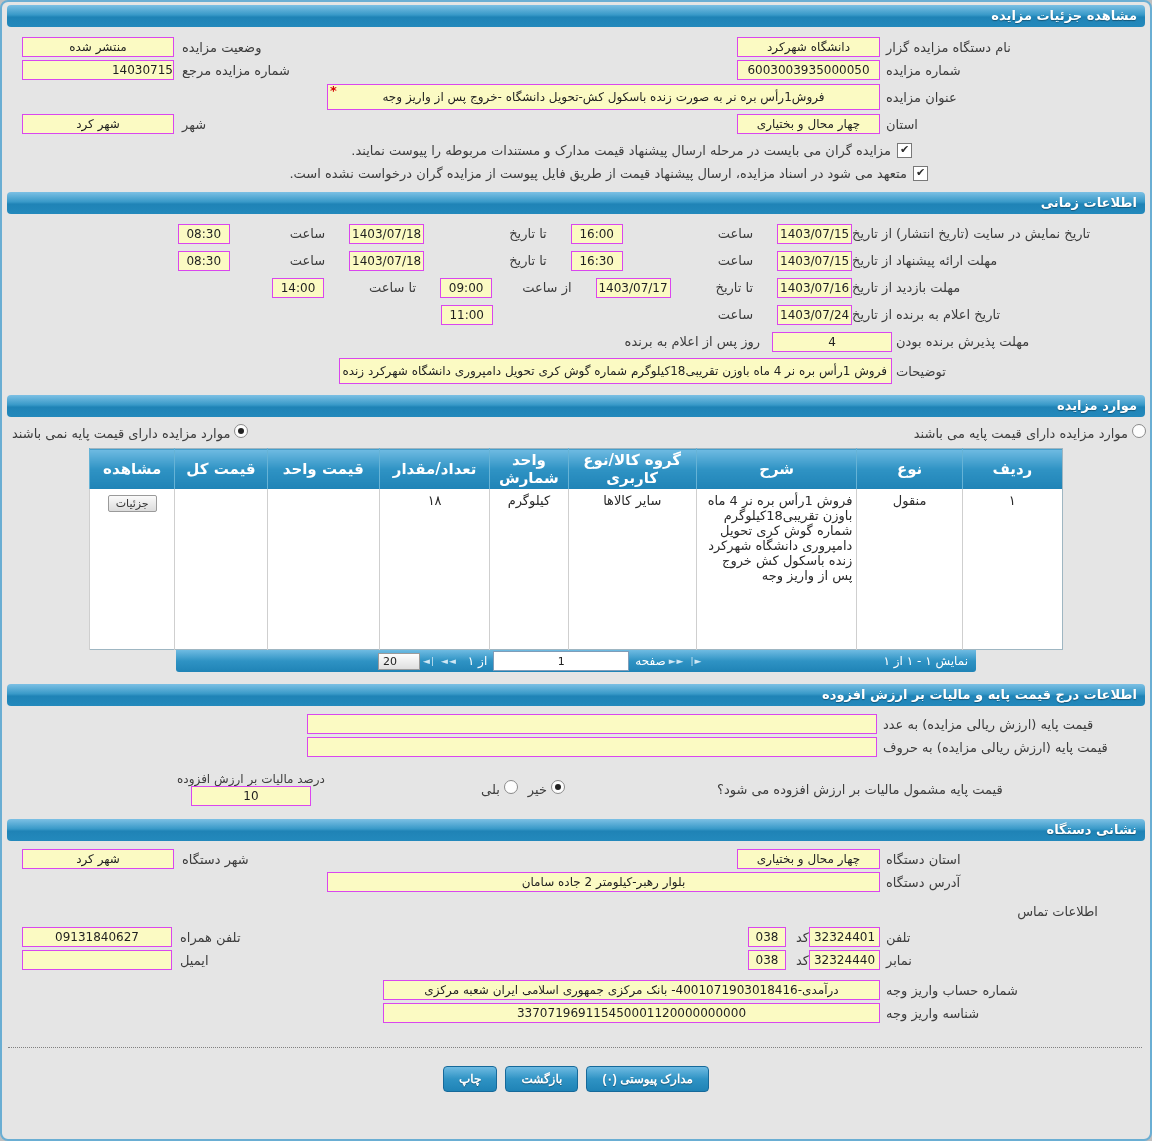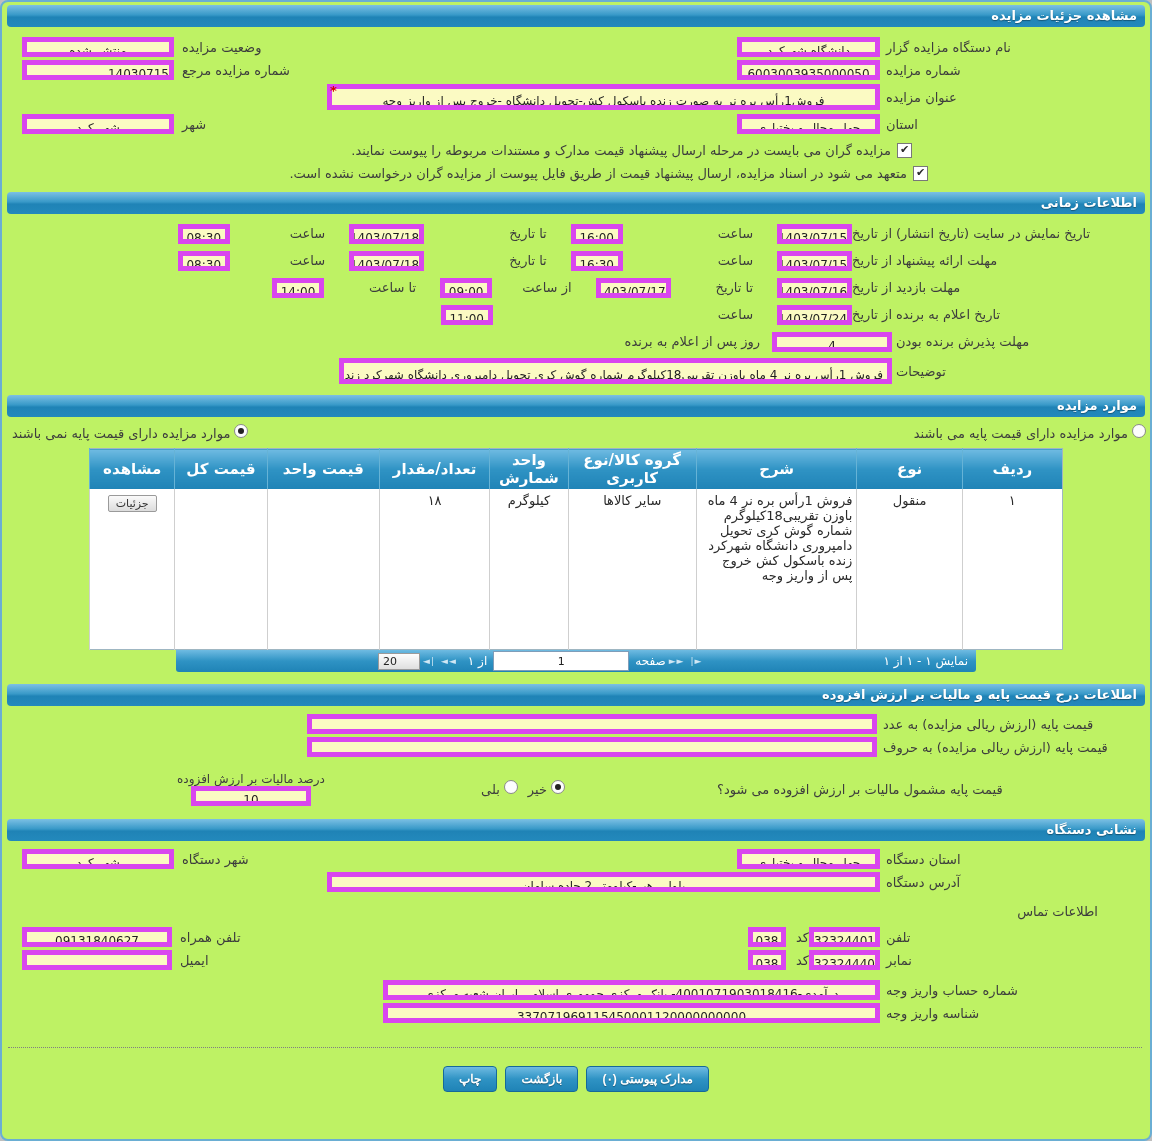--- a/index.html
+++ b/index.html
@@ -1,28 +1,28 @@
 <!DOCTYPE html>
 <html dir="rtl" lang="fa"><head>
 <meta charset="utf-8">
 <style>
   html,body{margin:0;padding:0;background:#bfbfbf;}
   body{font-family:"DejaVu Sans",sans-serif;}
   .page{position:relative;width:1152px;height:1141px;box-sizing:border-box;
-        background:#bef264;border:2px solid #6aaed3;border-radius:8px;overflow:hidden;}
+        background:#e5e5e5;border:2px solid #6aaed3;border-radius:8px;overflow:hidden;}
   .bar{height:22px;margin:0 5px;border-radius:4px;padding:0 8px;box-sizing:border-box;
        background:linear-gradient(180deg,#7cc0e4 0%,#3899c8 45%,#1f83b6 55%,#2389bc 100%);
        color:#fff;font-weight:bold;font-size:13px;line-height:22px;
        text-shadow:0 1px 1px rgba(0,0,0,.35);}
   .row{display:flex;align-items:center;height:20px;margin:3px 0;padding:0 8px 0 14px;
        font-size:13px;color:#3d3d3d;}
   .labR{width:262px;text-align:left;padding-left:6px;box-sizing:border-box;flex:none;}
   .lab{flex:none;}
   .grow{flex:1;}
-  .field{background:#fbfac3;border:5px solid #d946ef;height:20px;line-height:18px;
+  .field{background:#fbfac3;border:1px solid #d946ef;height:20px;line-height:18px;
          font-size:12px;text-align:center;color:#1f1f1f;box-sizing:border-box;
          overflow:hidden;white-space:nowrap;flex:none;}
   .w143{width:143px}.w152{width:152px}.w553{width:553px}.w75{width:75px}.w52{width:52px}
   .w120{width:120px}.w570{width:570px}.w85{width:71px}.w38{width:38px}.w150{width:150px}
   .w497{width:497px}
   .h26{height:26px;line-height:24px;}
   .ar{text-align:right;padding-left:4px;}
   .clip-end{direction:rtl;text-align:left;padding:0 4px;}
   .rel{position:relative;}
   .star{position:absolute;left:3px;top:-1px;color:#d40000;font-size:13px;font-weight:bold;}

